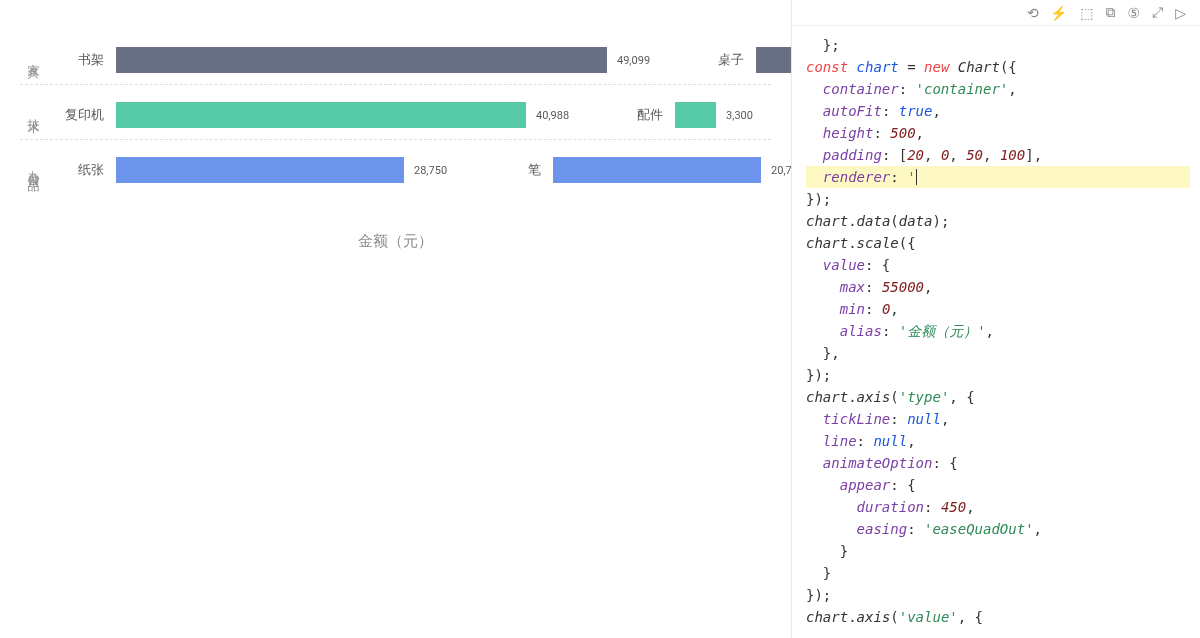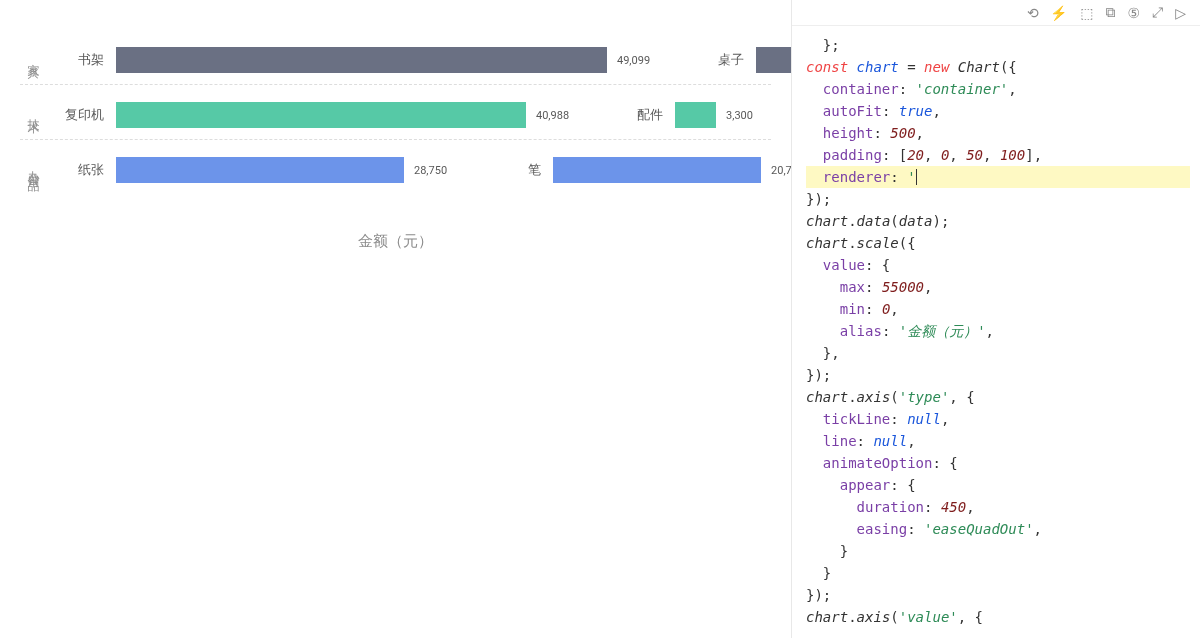--- a/index.html
+++ b/index.html
@@ -5,21 +5,21 @@
   * { box-sizing: border-box; margin: 0; padding: 0; }
   html, body { width: 1200px; height: 638px; font-family: -apple-system, BlinkMacSystemFont, "Segoe UI", Roboto, sans-serif; overflow: hidden; background: #fff; }
   .root { display: flex; width: 100%; height: 100%; }
   .chart-pane { width: 791px; height: 100%; position: relative; padding: 40px 20px 40px 20px; }
   .code-pane { width: 409px; height: 100%; border-left: 1px solid #e8e8e8; position: relative; background: #fff; }
   .toolbar { height: 26px; display: flex; justify-content: flex-end; align-items: center; gap: 12px; padding-right: 14px; border-bottom: 1px solid #eee; color: #888; }
   .toolbar span { font-size: 14px; cursor: pointer; display: inline-flex; align-items: center; }
   .code-area { font-family: "SFMono-Regular", Menlo, Consolas, monospace; font-size: 14px; line-height: 22px; padding: 8px 10px 8px 14px; color: #333; white-space: pre; overflow: hidden; }
   .tok-kw { color: #ef4444; font-style: italic; }
   .tok-decl { color: #1a56db; font-style: italic; }
-  .tok-prop { color: #7a3fa6; }
+  .tok-prop { color: #7a3fa6; font-style: italic; }
   .tok-str { color: #2e8b57; font-style: italic; }
   .tok-num { color: #7f1d1d; font-style: italic; }
   .tok-bool { color: #1a56db; font-style: italic; }
   .tok-punct { color: #333; }
   .tok-call { color: #333; font-style: italic; }
   .cursor-line { background: #fef9c3; display: block; width: 100%; }
   .code-cursor { display: inline-block; width: 1px; height: 16px; background: #333; vertical-align: middle; position: relative; top: -1px; }
   
   .chart-body { position: relative; width: 100%; }
   .groups { display: flex; flex-direction: column; }

